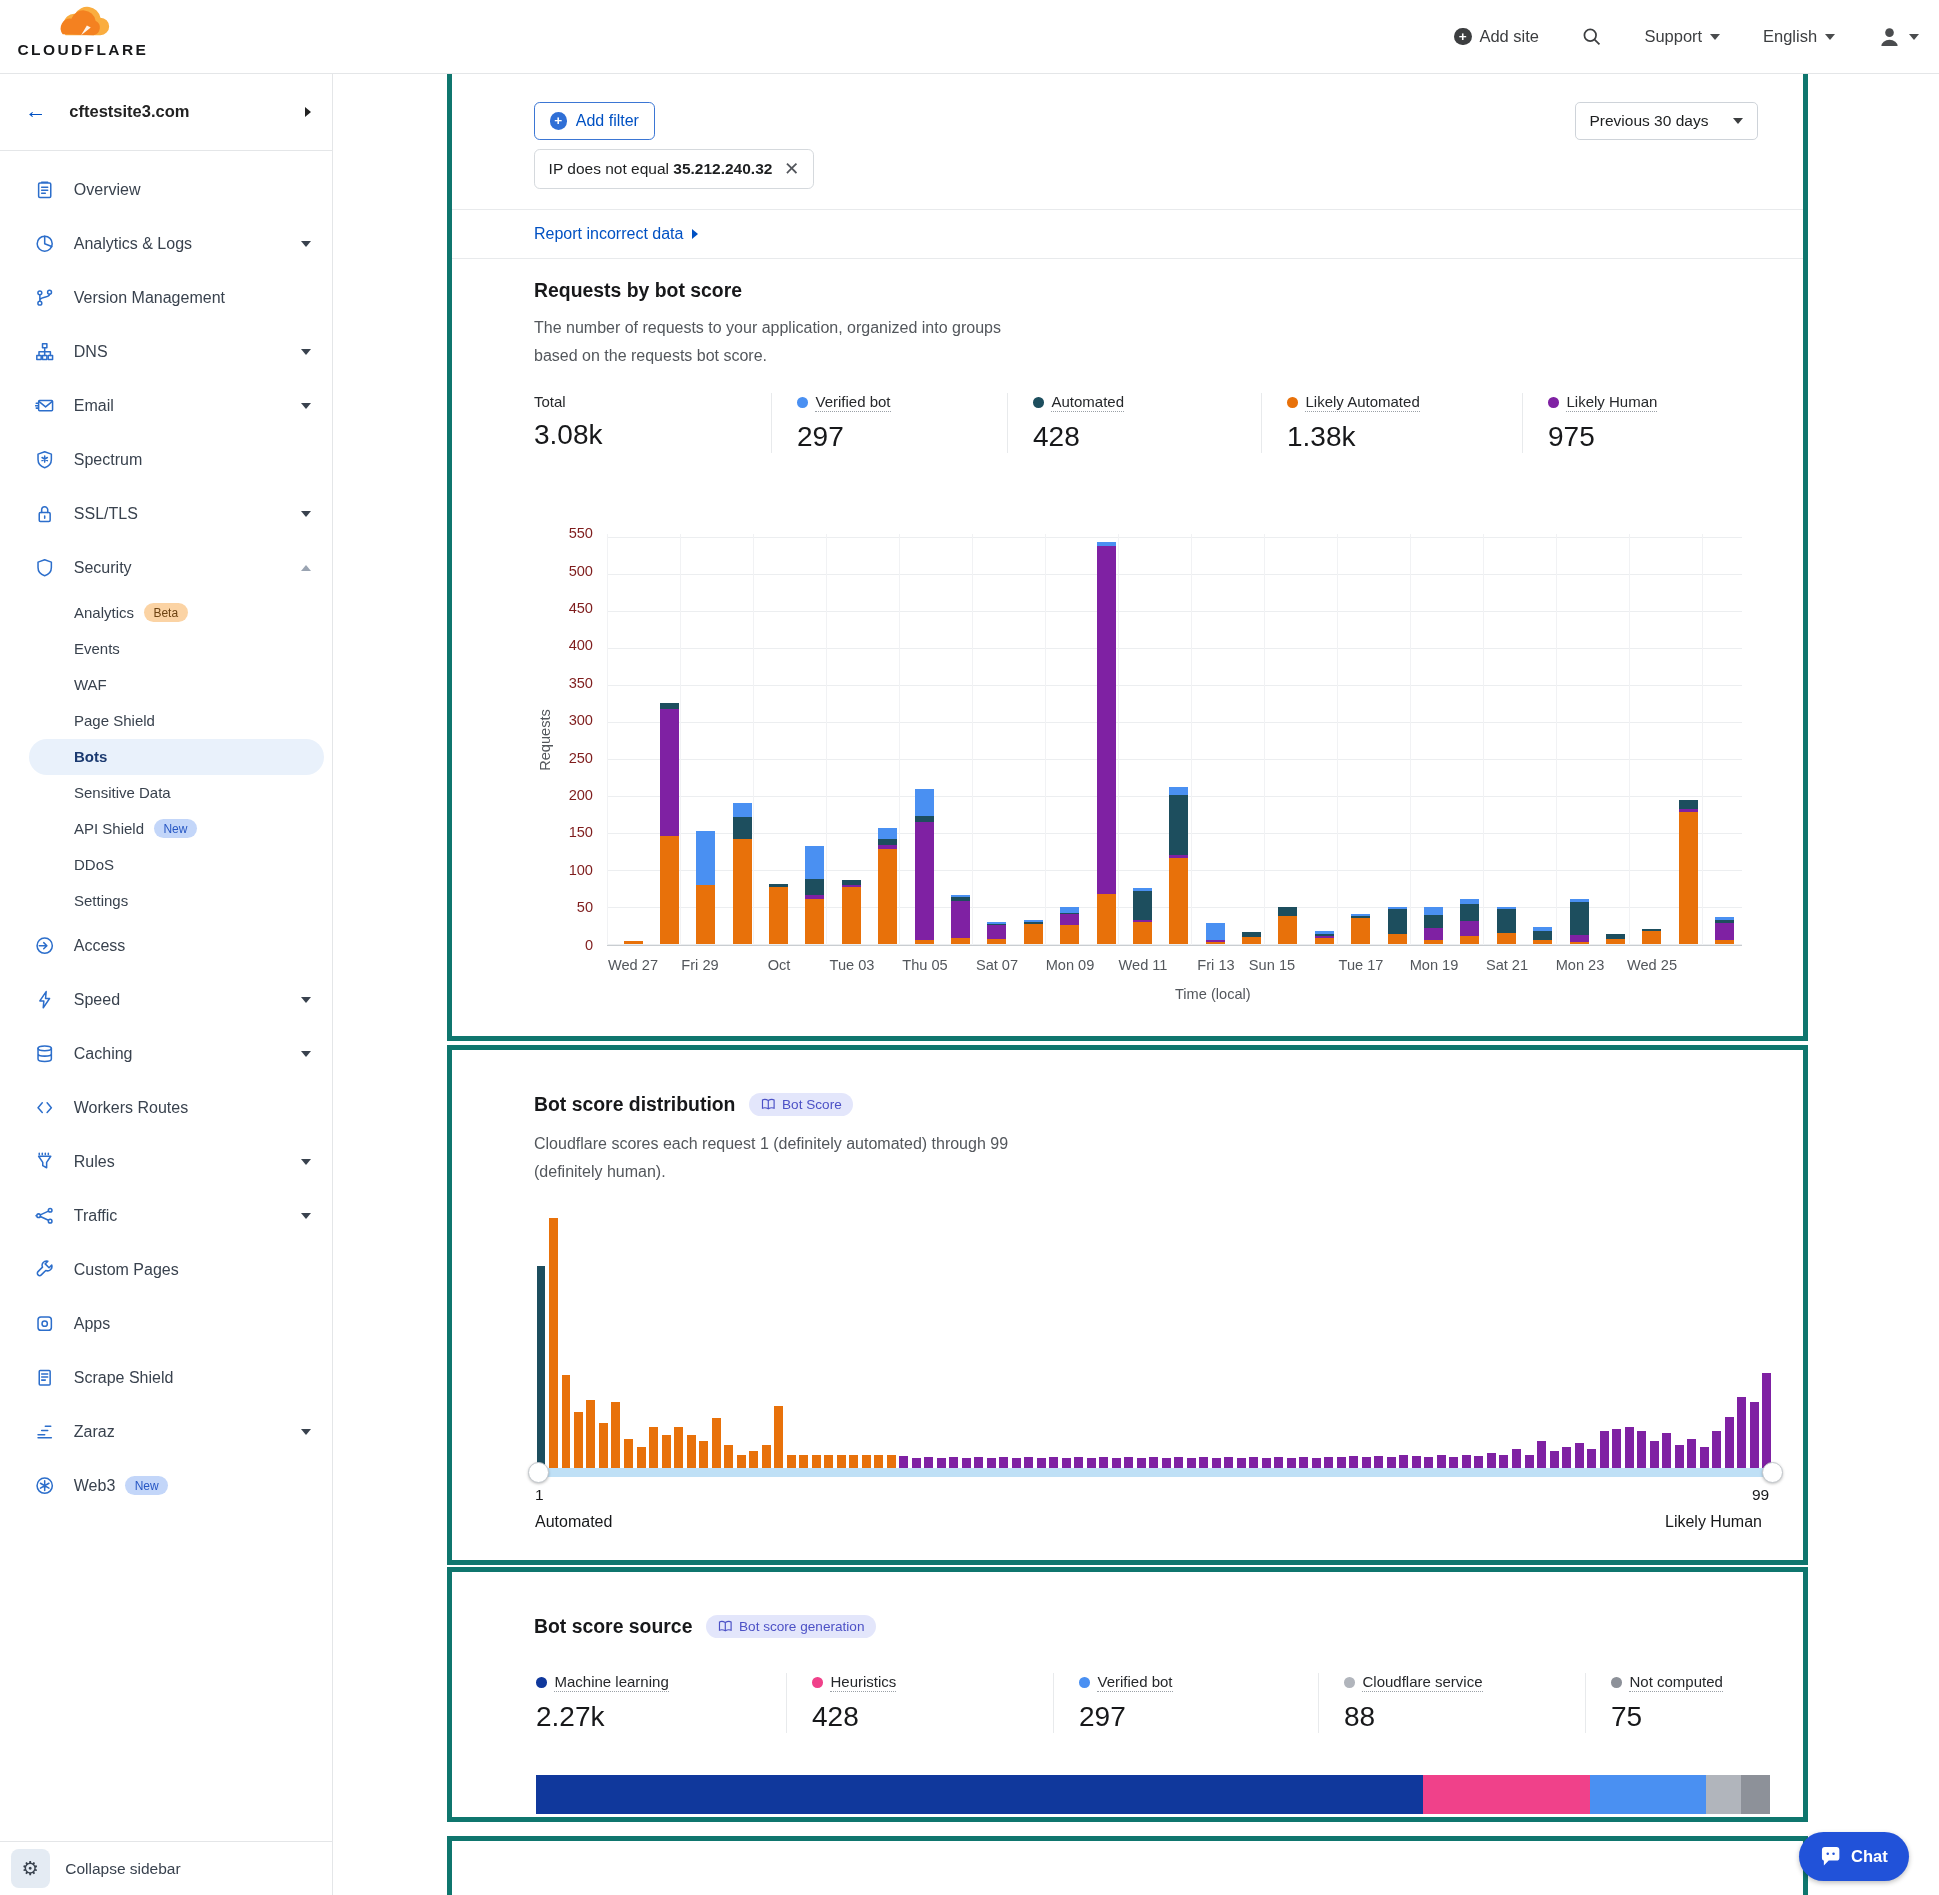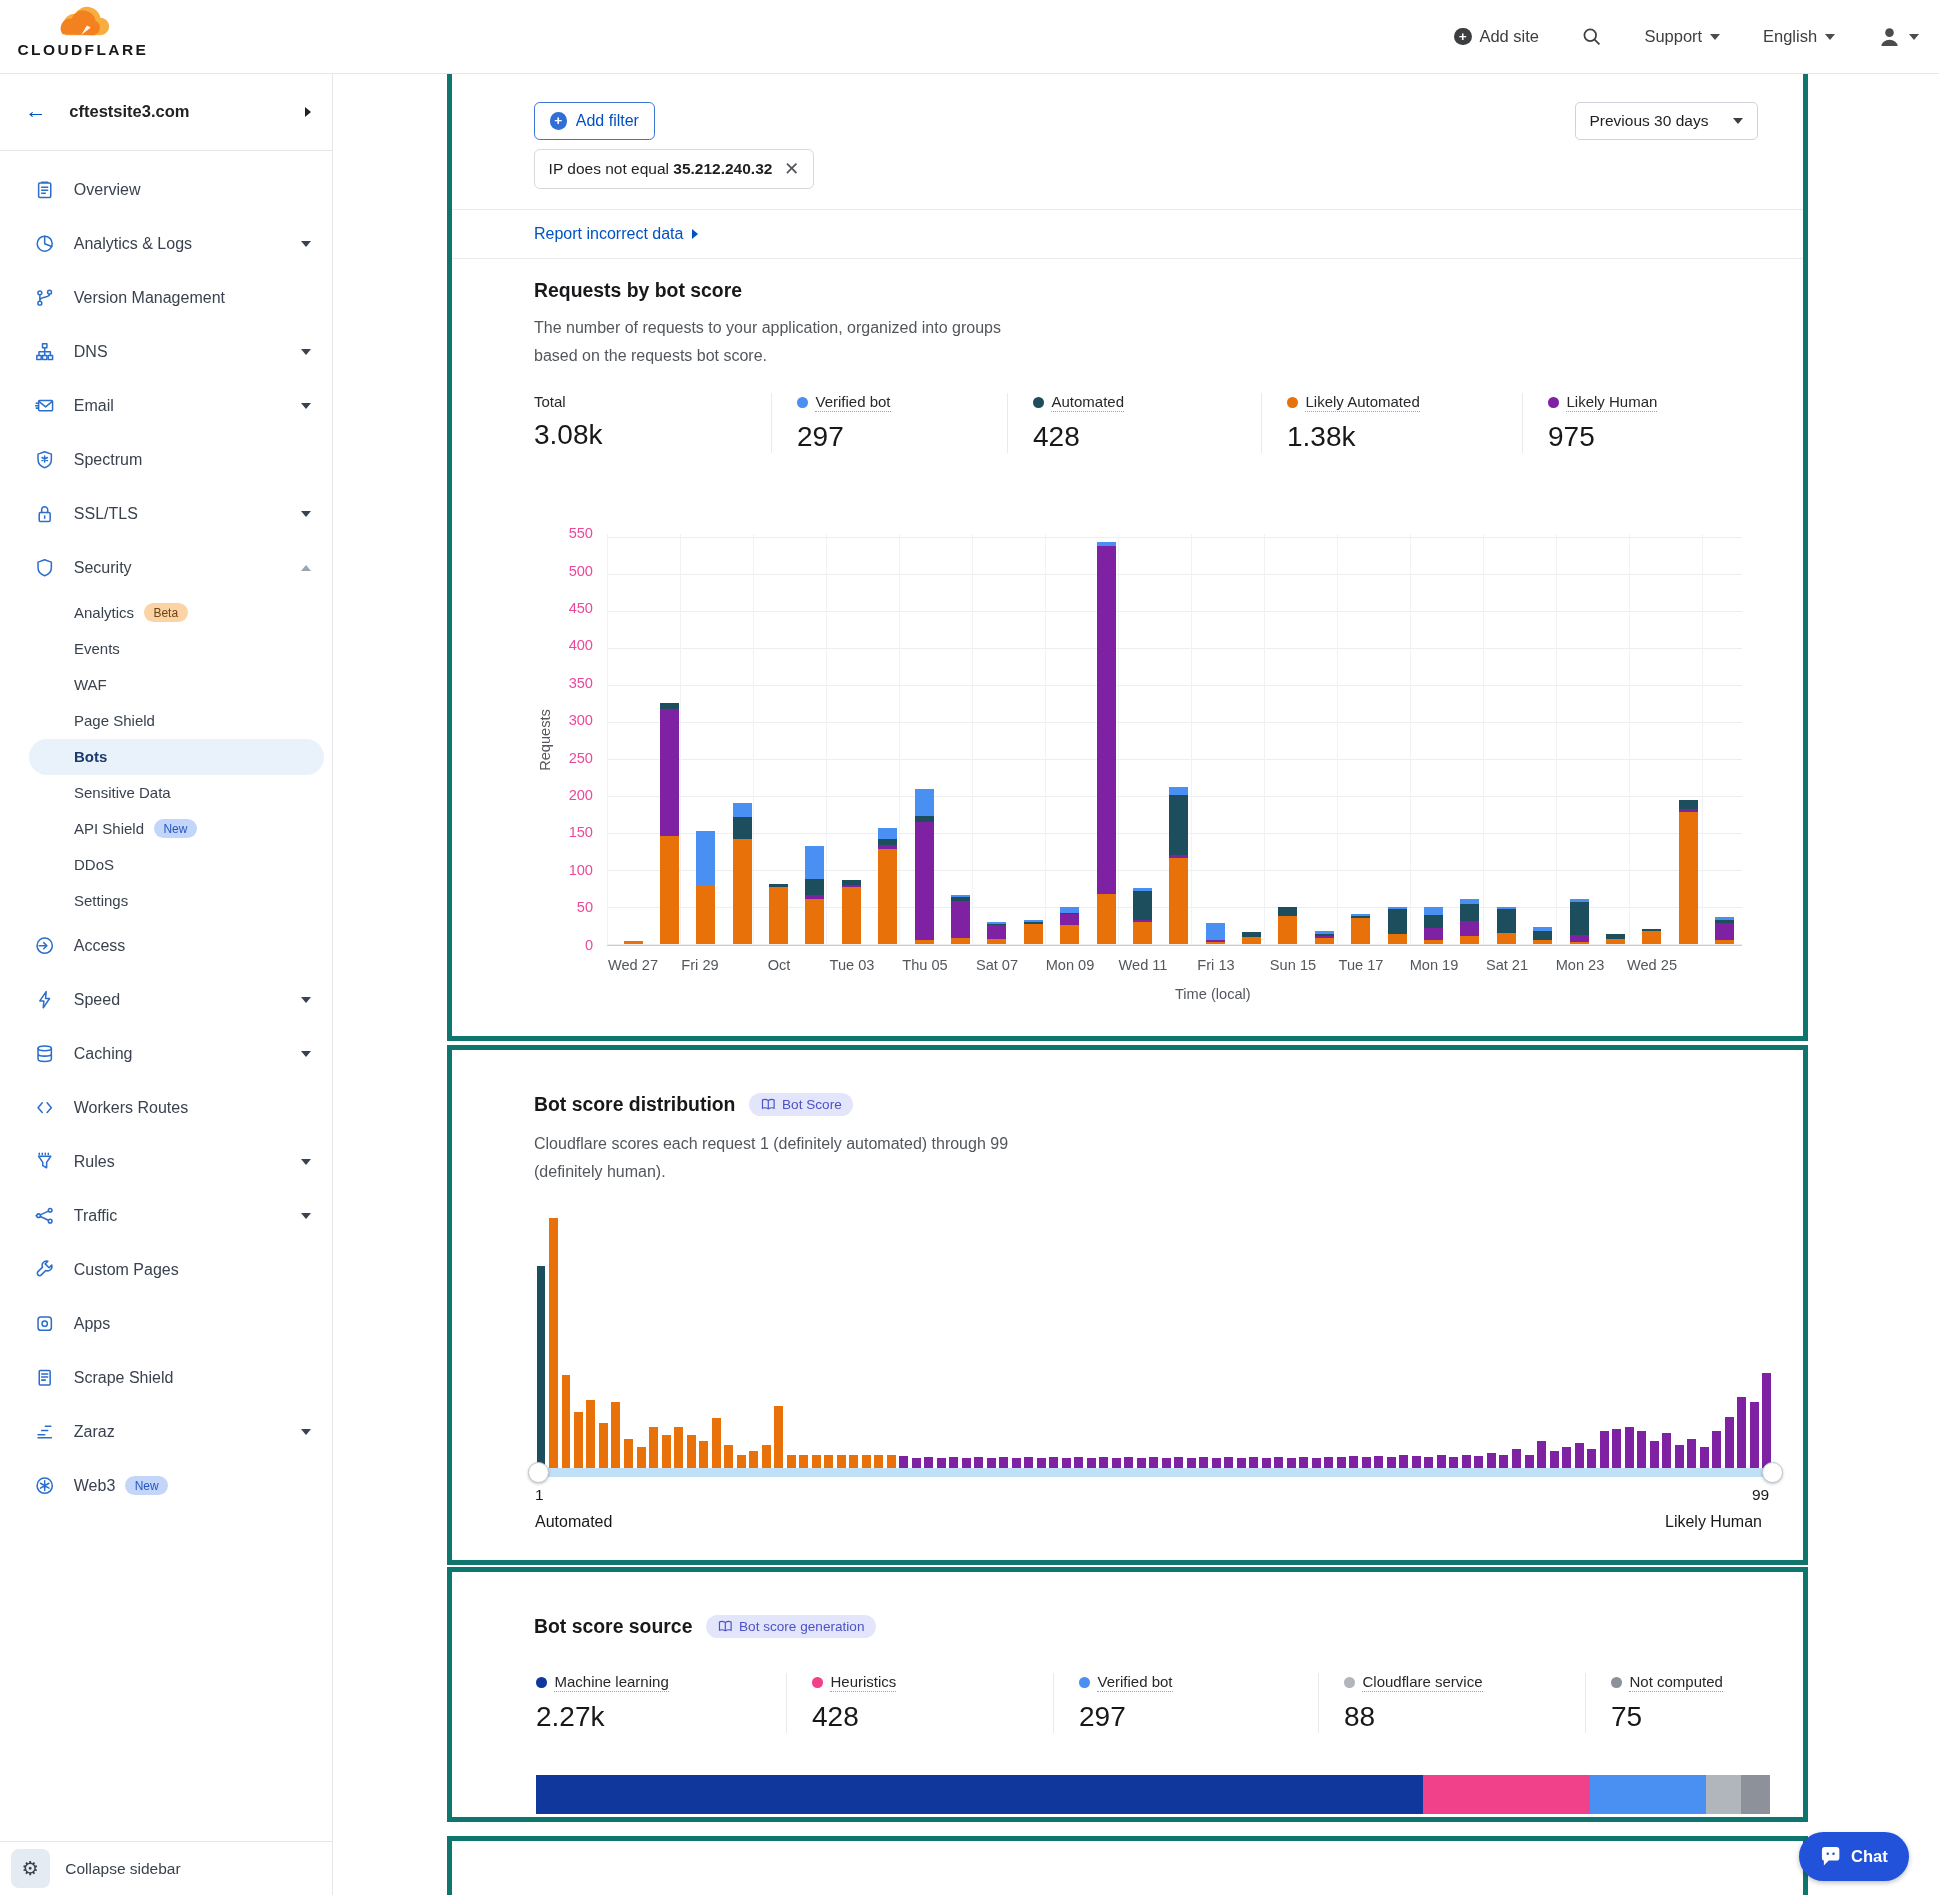--- a/index.html
+++ b/index.html
@@ -70,21 +70,21 @@
   .stat-label .lbl-u{border-bottom:1.5px dotted #9aa0a6;padding-bottom:1px;cursor:pointer;}
   .stat-value{font-size:28px;color:#17181a;margin-top:8.7px;font-weight:500;}
 
   
   .plot{position:absolute;left:155px;top:461px;width:1135px;height:411px;
     background:
       repeating-linear-gradient(to right,#f1f2f4 0,#f1f2f4 1px,transparent 1px,transparent 73px),
       repeating-linear-gradient(to top,#eceef0 0,#eceef0 1px,transparent 1px,transparent 37px);
     border-bottom:1px solid #c9cdd1;}
   .yticks{position:absolute;left:58px;top:461px;width:83px;height:411px;}
-  .yticks span{position:absolute;right:0;font-size:14.6px;color:#ec4899;}
+  .yticks span{position:absolute;right:0;font-size:14.6px;color:#7f1d1d;}
   .ylab{position:absolute;left:93px;top:667px;transform:translate(-50%,-50%) rotate(-90deg);font-size:14.6px;color:#53575c;}
   .bar{position:absolute;bottom:1px;width:19.4px;display:flex;flex-direction:column-reverse;}
   .seg{width:100%;}
   .xlabels span{position:absolute;top:884px;font-size:14.6px;color:#53575c;transform:translateX(-50%);white-space:nowrap;}
   .xlab-title{position:absolute;left:723px;top:913px;font-size:14.6px;color:#53575c;}
 
   
   .hist{position:absolute;left:83px;top:166px;width:1238px;height:254px;}
   .hist .hbar{position:absolute;bottom:0;width:8.7px;}
   .slider-track{position:absolute;left:83px;top:418px;width:1238px;height:8.7px;background:#bfe0f6;border-radius:4.9px;}
@@ -618,21 +618,21 @@
         <div class="xlabels" id="bar-xlabels">
             <span style="left: 181px;">Wed 27</span>
             <span style="left: 248px;">Fri 29</span>
             <span style="left: 327px;">Oct</span>
             <span style="left: 400px;">Tue 03</span>
             <span style="left: 473px;">Thu 05</span>
             <span style="left: 545px;">Sat 07</span>
             <span style="left: 618px;">Mon 09</span>
             <span style="left: 691px;">Wed 11</span>
             <span style="left: 764px;">Fri 13</span>
-            <span style="left: 841px;">Sun 15</span>
+            <span style="left: 820px;">Sun 15</span>
             <span style="left: 909px;">Tue 17</span>
             <span style="left: 982px;">Mon 19</span>
             <span style="left: 1055px;">Sat 21</span>
             <span style="left: 1128px;">Mon 23</span>
             <span style="left: 1200px;">Wed 25</span>
           </div>
         <div class="xlab-title">Time (local)</div>
       </div>
 
       <div class="block b2">

